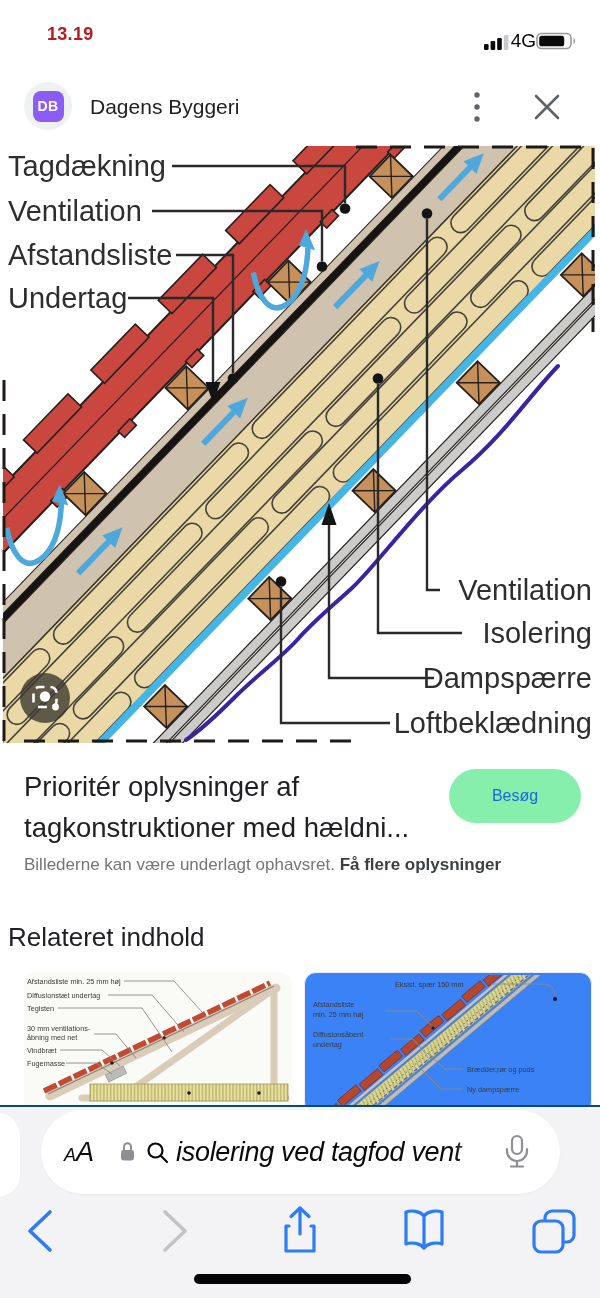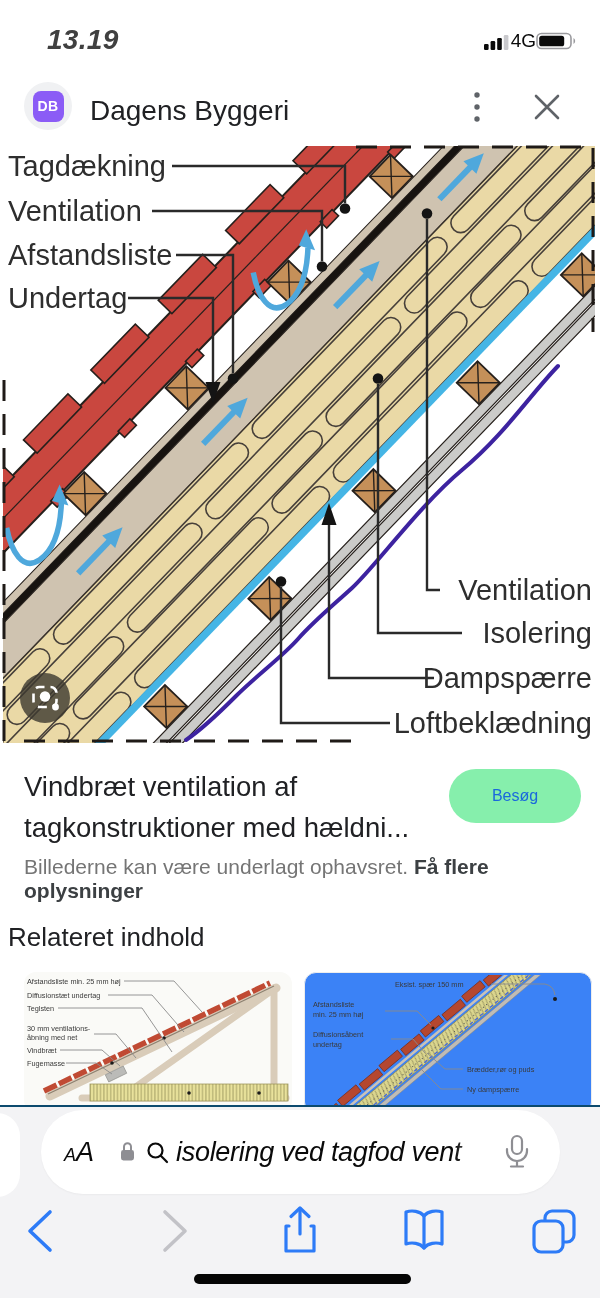--- a/index.html
+++ b/index.html
@@ -1,39 +1,39 @@
 <!DOCTYPE html>
 <html><head>
 <meta charset="utf-8">
 <style>
   html,body{margin:0;padding:0;background:#fff;}
   .phone{position:relative;width:600px;height:1298px;background:#ffffff;overflow:hidden;
          font-family:"Liberation Sans","DejaVu Sans",sans-serif;}
   
   .status-bar{position:absolute;top:0;left:0;width:600px;height:75px;background:#fff;}
-  .status-time{position:absolute;left:47px;top:24px;font-size:28px;font-weight:700;color:#404040;letter-spacing:.3px;font-style:italic;}
+  .status-time{position:absolute;left:47px;top:24px;font-size:18px;font-weight:700;color:#b91c1c;letter-spacing:.3px;}
   .status-right{position:absolute;right:22px;top:30px;display:flex;align-items:center;gap:0;}
   .net-label{font-size:19px;color:#0a0a0a;}
   
   .header{position:absolute;top:75px;left:0;width:600px;height:65px;background:#fff;}
   .avatar{position:absolute;left:24px;top:82px;width:48px;height:48px;border-radius:50%;background:#F0F1F3;
           display:flex;align-items:center;justify-content:center;}
   .avatar-logo{width:31px;height:31px;background:#8b5cf6;border-radius:8px;color:#fff;font-weight:700;
                font-size:14px;display:flex;align-items:center;justify-content:center;letter-spacing:.5px;}
-  .source-title{position:absolute;left:90px;top:95px;font-size:28px;color:#202124;font-weight:500;}
+  .source-title{position:absolute;left:90px;top:95px;font-size:21px;color:#202124;font-weight:500;}
   .kebab{position:absolute;left:466px;top:88px;width:22px;height:38px;}
   .close-btn{position:absolute;left:532px;top:92px;width:30px;height:30px;}
   
   .image-area{position:absolute;top:140px;left:0;width:600px;height:605px;background:#fff;}
   
   .result{position:absolute;top:745px;left:0;width:600px;height:180px;background:#fff;}
   .result-title{position:absolute;left:24px;top:21px;width:410px;font-size:27.5px;line-height:41px;color:#202124;}
   .visit-btn{position:absolute;left:449px;top:24px;width:132px;height:54px;border-radius:27px;background:#86efac;
              display:flex;align-items:center;justify-content:center;font-size:16px;font-weight:400;color:#1A68DC;}
-  .copyright{position:absolute;left:24px;top:110px;font-size:21px;color:#757575;}
+  .copyright{position:absolute;left:24px;top:110px;font-size:17px;color:#757575;}
   .copyright b{color:#3c4043;font-weight:700;}
   
   .related-heading{position:absolute;left:8px;top:922px;font-size:26px;font-weight:500;color:#202124;}
   .thumbs{position:absolute;left:0;top:972px;width:600px;height:133px;overflow:hidden;}
   .thumb{position:absolute;top:0;border-radius:12px;overflow:hidden;}
   .thumb1{left:24px;width:268px;height:140px;background:#FAFAF7;}
   .thumb2{left:304px;width:286px;height:140px;background:#3b82f6;border:1px solid #ededed;}
   
   .bottom-bar{position:absolute;top:1105px;left:0;width:600px;height:193px;background:#F3F3F5;border-top:2px solid #0c4a6e;font-style:italic;}
   .peek-pill{position:absolute;left:-26px;top:6px;width:46px;height:84px;border-radius:24px;background:#fff;}
@@ -249,21 +249,21 @@
       <circle cx="45" cy="558" r="25" fill="rgba(60,56,47,0.8)"></circle>
       <rect x="33.5" y="547" width="23" height="20" rx="6" fill="none" stroke="#fff" stroke-width="2.6" stroke-dasharray="9 6" stroke-dashoffset="4"></rect>
       <circle cx="45" cy="556.5" r="5.2" fill="#fff"></circle>
       <circle cx="55.5" cy="567" r="3.4" fill="#fff"></circle>
     </g>
   </svg>
   </div>
 
   <div class="result">
     <div class="result-title">
-      <div>Vindbræt ventilation af</div>
+      <div>Prioritér oplysninger af</div>
       <div>tagkonstruktioner med hældni...</div>
     </div>
     <div class="visit-btn">Besøg</div>
     <div class="copyright">
       <span>Billederne kan være underlagt ophavsret. </span><b>Få flere oplysninger</b>
     </div>
   </div>
 
   <div class="related-heading">Relateret indhold</div>
   <div class="thumbs">

